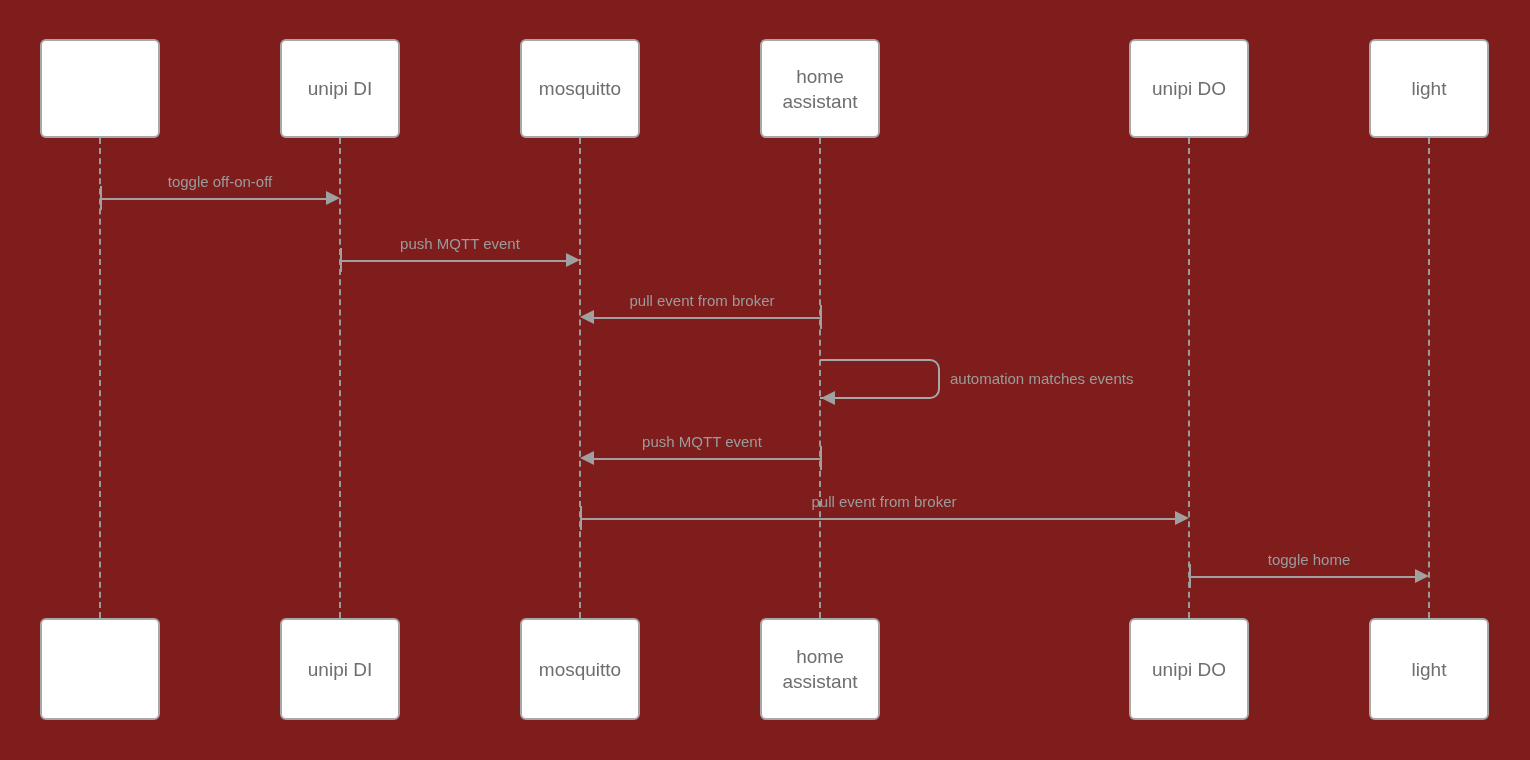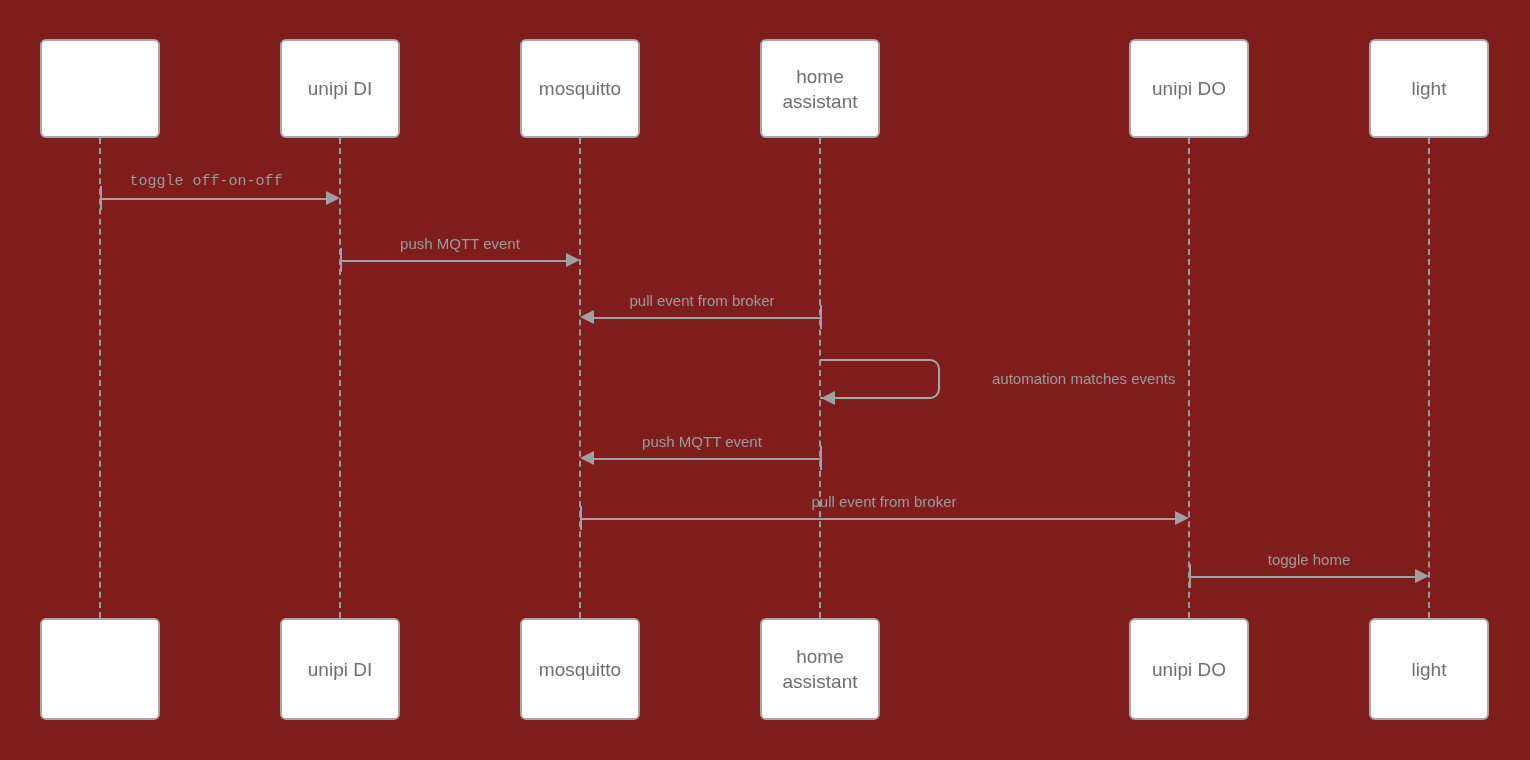--- a/index.html
+++ b/index.html
@@ -111,35 +111,35 @@
   <div class="lifeline" style="left:99px;  top:138px; height:480px;"></div>
   <div class="lifeline" style="left:339px; top:138px; height:480px;"></div>
   <div class="lifeline" style="left:579px; top:138px; height:480px;"></div>
   <div class="lifeline" style="left:819px; top:138px; height:480px;"></div>
   <div class="lifeline" style="left:1188px; top:138px; height:480px;"></div>
   <div class="lifeline" style="left:1428px; top:138px; height:480px;"></div>
 
   <div class="msg-stub" style="left:100px; top:186px; height:24px;"></div>
   <div class="msg-line" style="left:100px; top:198px; width:226px;"></div>
   <div class="arrowhead arrow-right" style="left:326px; top:191px;"></div>
-  <div class="msg-label" style="left:206px; top:173px;font-family:Liberation Mono, monospace;">toggle off-on-off</div>
+  <div class="msg-label" style="left:220px; top:173px;">toggle off-on-off</div>
 
   <div class="msg-stub" style="left:340px; top:248px; height:24px;"></div>
   <div class="msg-line" style="left:340px; top:260px; width:226px;"></div>
   <div class="arrowhead arrow-right" style="left:566px; top:253px;"></div>
   <div class="msg-label" style="left:460px; top:235px;">push MQTT event</div>
 
   <div class="msg-stub" style="left:820px; top:305px; height:24px;"></div>
   <div class="msg-line" style="left:594px; top:317px; width:226px;"></div>
   <div class="arrowhead arrow-left" style="left:580px; top:310px;"></div>
   <div class="msg-label" style="left:702px; top:292px;">pull event from broker</div>
 
   <div class="selfloop" style="left:820px; top:359px; width:120px; height:40px;"></div>
   <div class="arrowhead arrow-left" style="left:821px; top:391px;"></div>
-  <div class="msg-label left-anchor" style="left:992px; top:370px;">automation matches events</div>
+  <div class="msg-label left-anchor" style="left:950px; top:370px;">automation matches events</div>
 
   <div class="msg-stub" style="left:820px; top:446px; height:24px;"></div>
   <div class="msg-line" style="left:594px; top:458px; width:226px;"></div>
   <div class="arrowhead arrow-left" style="left:580px; top:451px;"></div>
   <div class="msg-label" style="left:702px; top:433px;">push MQTT event</div>
 
   <div class="msg-stub" style="left:580px; top:506px; height:24px;"></div>
   <div class="msg-line" style="left:580px; top:518px; width:595px;"></div>
   <div class="arrowhead arrow-right" style="left:1175px; top:511px;"></div>
   <div class="msg-label" style="left:884px; top:493px;">pull event from broker</div>

